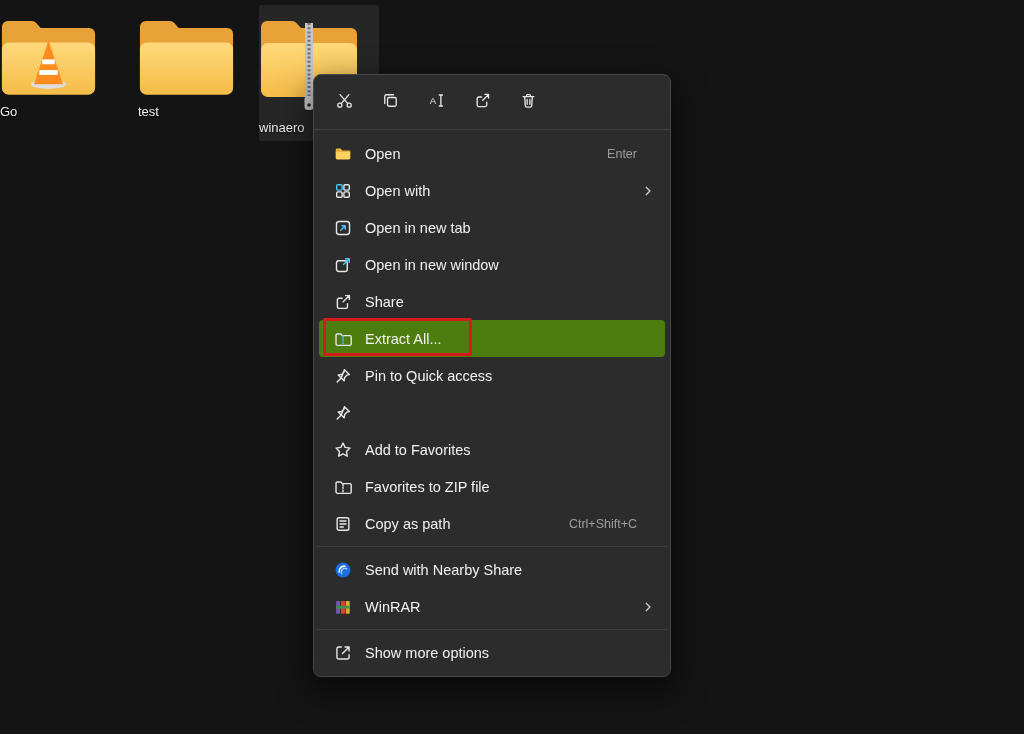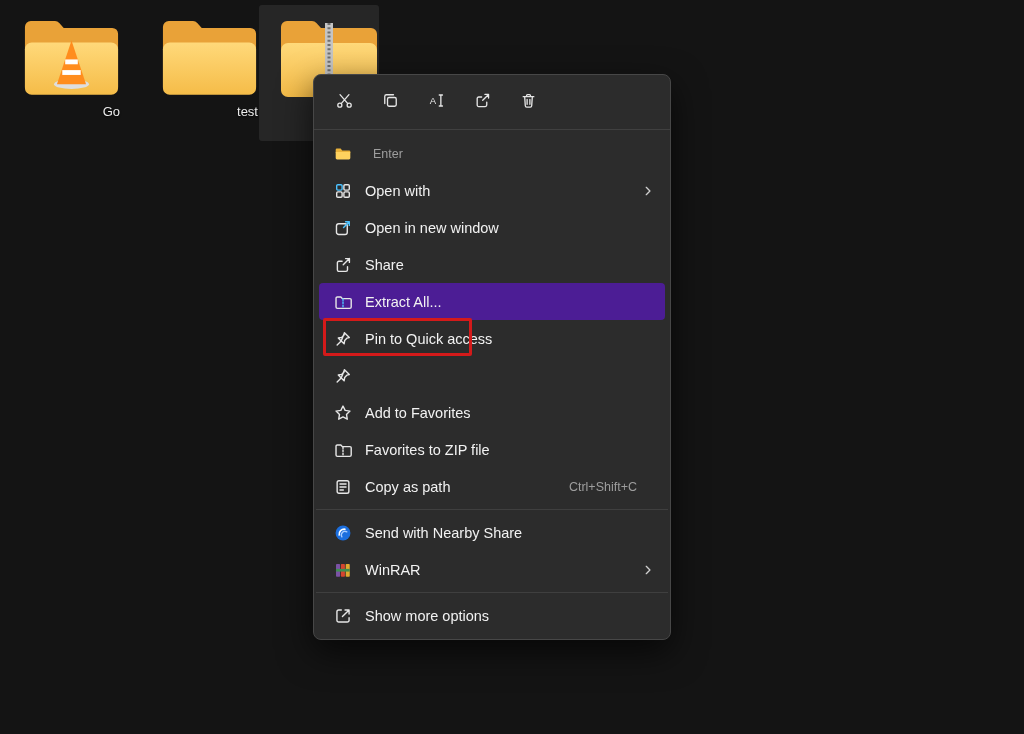--- a/index.html
+++ b/index.html
@@ -4,21 +4,21 @@
 <style>
   html,body{margin:0;padding:0;}
   body{
     width:1024px;height:734px;position:relative;overflow:hidden;
     background:#141414;
     font-family:"Liberation Sans", sans-serif;
   }
   
   .folder-tile{
     position:absolute;top:5px;width:120px;height:136px;
-    display:flex;flex-direction:column;align-items:flex-end;
+    display:flex;flex-direction:column;align-items:flex-start;
     padding-top:10px;box-sizing:border-box;border-radius:3px;
   }
   .folder-tile.selected{background:rgba(255,255,255,.08);}
   .folder-icon{flex:none;line-height:0;}
   .folder-label{
     margin-top:5px;font-size:13px;color:#ececec;text-align:center;
     text-shadow:0 1px 2px rgba(0,0,0,.8);
   }
   
   .context-menu{
@@ -33,21 +33,21 @@
   .tool-btn{
     width:40px;height:36px;display:flex;align-items:center;justify-content:center;
     border-radius:4px;
   }
   .menu-list{padding-top:5px;}
   .menu-row{
     height:37px;display:flex;align-items:center;
     margin:0 5px;padding:0 10px 0 15px;border-radius:4px;
     color:#f2f2f2;font-size:14.5px;
   }
-  .menu-row.highlight{background:#4c1d95;}
+  .menu-row.highlight{background:#4d7c0f;}
   .menu-row .mi{width:18px;height:18px;margin-right:13px;flex:none;line-height:0;}
   .menu-row .label{flex:1;white-space:nowrap;}
   .menu-row .shortcut{color:#9e9e9e;font-size:12.5px;margin:0 4px 0 8px;white-space:nowrap;}
   .menu-row .chev{width:14px;flex:none;line-height:0;text-align:right;}
   .separator{height:1px;background:#3f3f3f;margin:4px 2px;}
   
   .red-box{
     position:absolute;left:9px;top:243px;width:149px;height:38px;
     border:3px solid #d41a1a;border-radius:2px;z-index:10;pointer-events:none;
     box-sizing:border-box;
@@ -160,20 +160,21 @@
 
   <div class="menu-list">
 
     <div class="menu-row">
       <span class="mi">
         <svg viewBox="0 0 16 16" width="18" height="18">
           <path d="M1.5 4.2 a1 1 0 0 1 1 -1 h3.4 l1.4 1.6 h6.2 a1 1 0 0 1 1 1 v1 H1.5 z" fill="#eab23a"></path>
           <path d="M1.5 6.2 h13 v5.4 a1.2 1.2 0 0 1 -1.2 1.2 H2.7 a1.2 1.2 0 0 1 -1.2 -1.2 z" fill="#ffd25e"></path>
         </svg>
       </span>
+      <span class="label">Open</span>
       <span class="shortcut">Enter</span>
       <span class="chev"></span>
     </div>
 
     <div class="menu-row">
       <span class="mi">
         <svg class="ic" viewBox="0 0 16 16" width="18" height="18">
           <rect x="2.4" y="2.4" width="4.8" height="4.8" rx="1" stroke="#4cc2ff"></rect>
           <rect x="8.8" y="2.4" width="4.8" height="4.8" rx="1"></rect>
           <rect x="2.4" y="8.8" width="4.8" height="4.8" rx="1"></rect>
@@ -182,20 +183,31 @@
       </span>
       <span class="label">Open with</span>
       <span class="shortcut"></span>
       <span class="chev">
         <svg class="chv" viewBox="0 0 16 16" width="14" height="14">
             <path d="M6 3.8 L10.2 8 L6 12.2"></path>
           </svg>
       </span>
     </div>
 
+    <div class="menu-row">
+      <span class="mi">
+        <svg class="ic" viewBox="0 0 16 16" width="18" height="18">
+          <rect x="2.2" y="2.2" width="11.6" height="11.6" rx="2.4"></rect>
+          <path d="M6 10 L10 6 M7 6 h3 v3" stroke="#4cc2ff"></path>
+        </svg>
+      </span>
+      <span class="label">Open in new tab</span>
+      <span class="shortcut"></span>
+      <span class="chev"></span>
+    </div>
 
     <div class="menu-row">
       <span class="mi">
         <svg class="ic" viewBox="0 0 16 16" width="18" height="18">
           <rect x="2.2" y="4.2" width="9.6" height="9.6" rx="2"></rect>
           <path d="M8.5 7.5 L13.6 2.4 M10.3 2.4 h3.3 v3.3" stroke="#4cc2ff"></path>
         </svg>
       </span>
       <span class="label">Open in new window</span>
       <span class="shortcut"></span>

